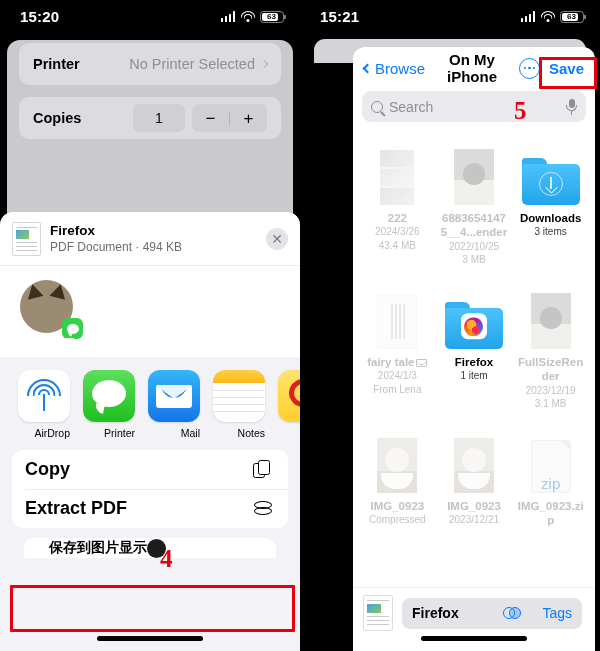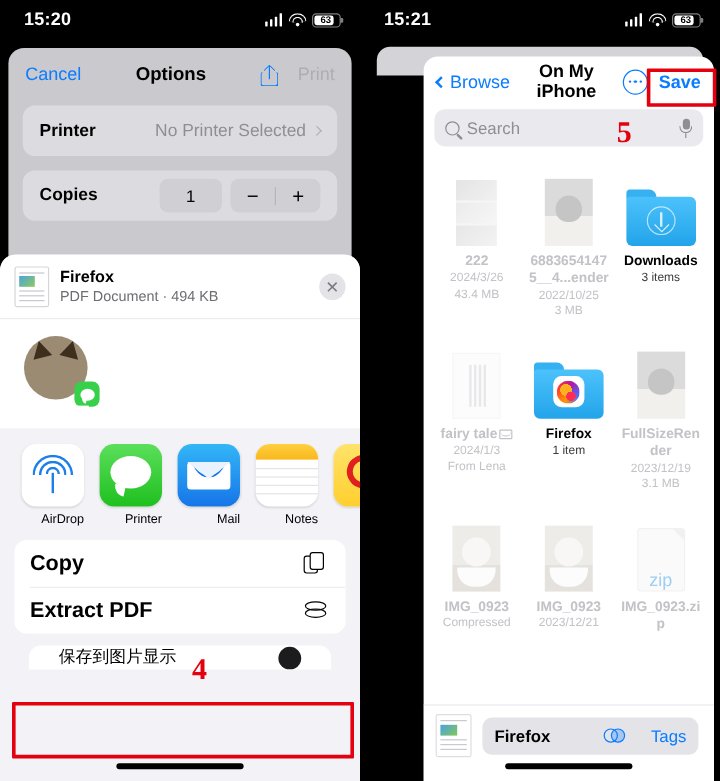--- a/index.html
+++ b/index.html
@@ -168,23 +168,23 @@
   .ic-stack s:nth-child(2) { top: 8px; }
   .ic-note { position: absolute; left: 1px; top: 2px; width: 18px; height: 15px; border: 1.7px solid #000;
              border-radius: 3px; }
   .ic-note:after { content: "W"; position: absolute; left: 4px; top: 1px; font-size: 9px; font-weight: bold;
                    font-style: italic; }
   .ic-folder { position: absolute; left: 1px; top: 3px; width: 19px; height: 14px; border: 1.7px solid #000;
                border-radius: 2.5px 3px 3px 3px; }
   .ic-folder:before { content: ""; position: absolute; left: -1.7px; top: -4px; width: 9px; height: 4px;
                       border: 1.7px solid #000; border-bottom: none; border-radius: 2.5px 3px 0 0; }
 
-  .cjk-row { padding: 0 25px; font-size: 14px; font-weight: normal; color: #000; height: 20px; overflow: hidden;
+  .cjk-row { padding: 0 25px; font-size: 14px; font-weight: bold; color: #000; height: 20px; overflow: hidden;
              background: #fff; margin: 0 12px; border-radius: 10px 10px 0 0; display: flex;
-             align-items: center; justify-content: space-between; }
+             align-items: center; justify-content: flex-start; }
   .cjk-ic { width: 19px; height: 19px; border-radius: 50%; background: #1c1c1e; }
 
   
   .files-back { position: absolute; left: 14px; right: 14px; top: 39px; height: 24px;
                 background: #d3d3d8; border-radius: 11px 11px 0 0; }
   .files-sheet { position: absolute; left: 5px; right: 5px; top: 47px; bottom: 0; background: #fff;
                  border-radius: 12px 12px 0 0; overflow: hidden; margin-left: 48px; }
   .f-nav { display: flex; align-items: center; height: 42px; padding: 0 11px; }
   .f-back { display: flex; align-items: center; gap: 4px; color: #0a7cff; font-size: 15px; }
   .chev-l { width: 7px; height: 7px; border-left: 2.3px solid #0a7cff; border-bottom: 2.3px solid #0a7cff;
@@ -314,32 +314,20 @@
             <span class="dot"></span>
           </div>
         <div class="batt">
           <div class="fill"></div>
           <div class="num">63</div>
         </div>
       </div>
     </div>
 
     <div class="print-sheet">
-      <div class="print-nav">
-        <div class="pn-cancel">Cancel</div>
-        <div class="pn-title">Options</div>
-        <div class="pn-right">
-          <div class="share-ic">
-            <div class="box"></div>
-              <div class="stem"></div>
-              <div class="arw"></div>
-          </div>
-          <div class="pn-print">Print</div>
-        </div>
-      </div>
 
       <div class="opt-card">
         <div class="opt-row">
           <div class="opt-label">Printer</div>
           <div class="opt-val">
             <span>No Printer Selected</span>
             <span class="chev-r"></span>
           </div>
         </div>
       </div>

